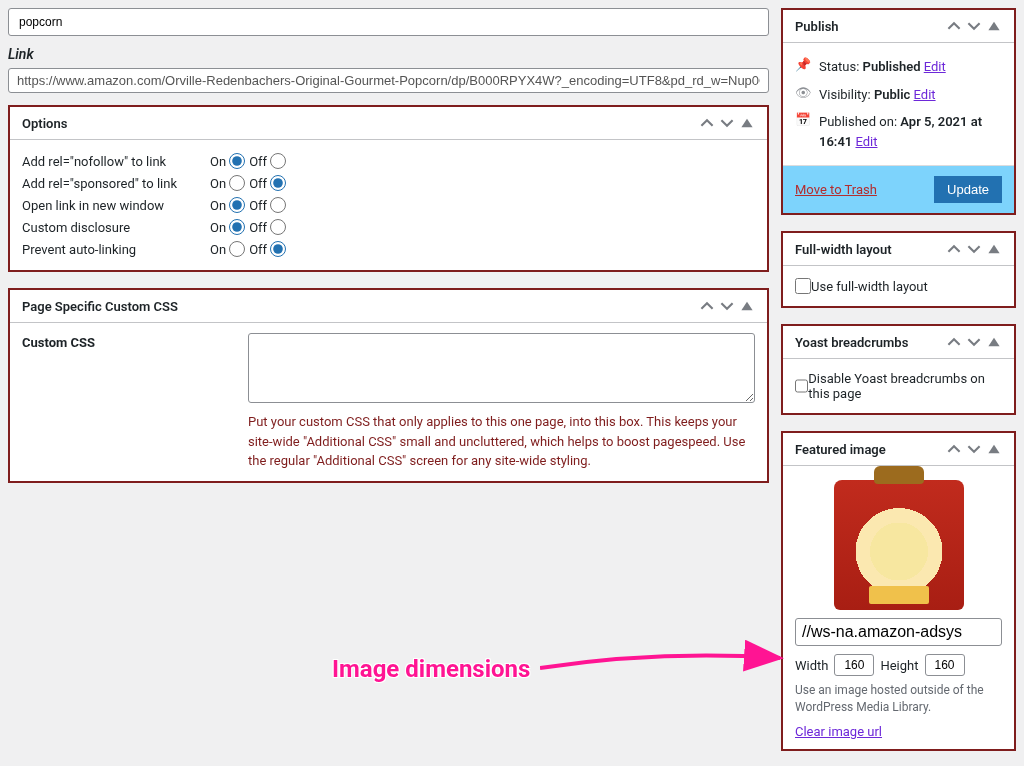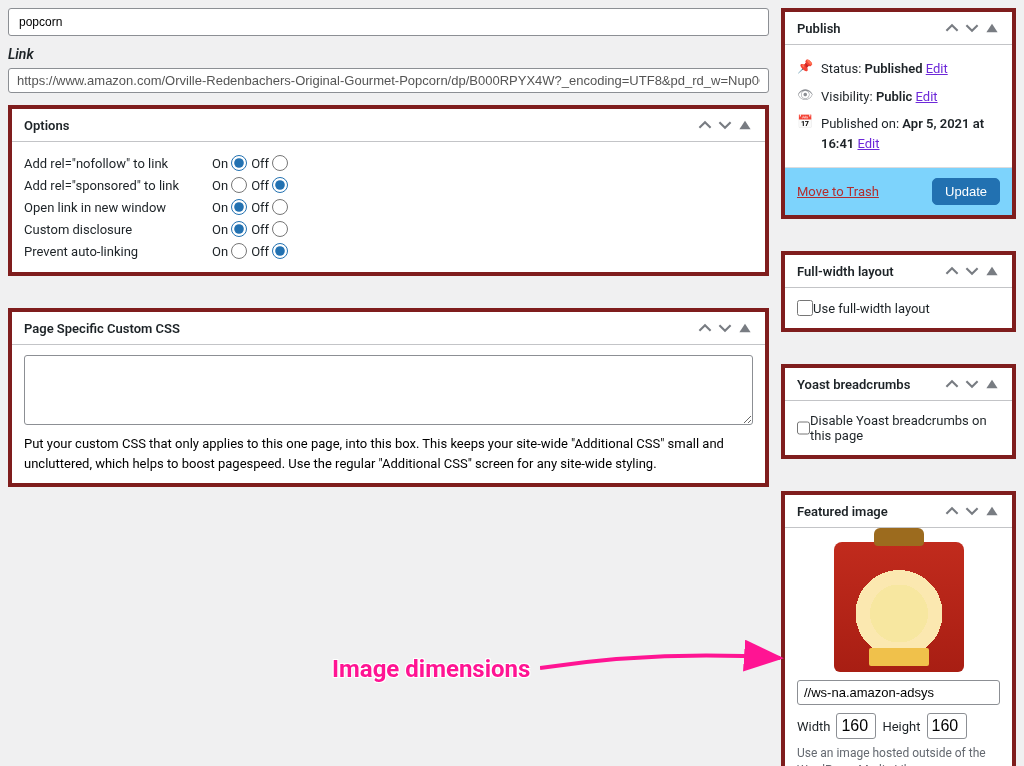--- a/index.html
+++ b/index.html
@@ -1,54 +1,54 @@
 <!DOCTYPE html>
 <html><head>
 <meta charset="utf-8">
 <style>
 * { box-sizing: border-box; margin: 0; padding: 0; }
 body { font-family: -apple-system, BlinkMacSystemFont, "Segoe UI", Roboto, sans-serif; font-size: 13px; color: #1d2327; background: #f0f0f1; padding: 8px; }
 .wrap { display: flex; gap: 12px; }
 .main { flex: 1; min-width: 0; }
 .side { width: 235px; flex-shrink: 0; }
 .title-input { width: 100%; font-size: 12px; padding: 6px 10px; border: 1px solid #8c8f94; border-radius: 3px; background: #fff; margin-bottom: 10px; }
-.box { background: #fff; border: 4px solid #7f1d1d; margin-bottom: 32px; }
+.box { background: #fff; border: 2px solid #7f1d1d; margin-bottom: 16px; }
 .box-header { display: flex; align-items: center; justify-content: space-between; padding: 8px 12px; border-bottom: 1px solid #c3c4c7; font-weight: 600; }
 .box-header .title { flex: 1; }
 .box-controls { display: flex; gap: 4px; align-items: center; }
 .chev { width: 16px; height: 16px; display: inline-flex; align-items: center; justify-content: center; color: #787c82; cursor: pointer; }
 .box-body { padding: 10px 12px; }
 .link-label { font-weight: 600; margin-bottom: 6px; font-size: 14px; font-style: italic; }
 .link-input { width: 100%; padding: 4px 8px; border: 1px solid #8c8f94; border-radius: 3px; font-size: 13px; margin-bottom: 12px; color: #555; }
 .opt-row { display: flex; align-items: center; gap: 8px; padding: 3px 0; }
 .opt-label { width: 180px; }
 .radio-group { display: flex; align-items: center; gap: 4px; }
 .radio-group label { display: flex; align-items: center; gap: 3px; }
 .radio-group input[type=radio] { width: 16px; height: 16px; accent-color: #2271b1; }
 .css-row { display: flex; gap: 16px; }
 .css-label-col { width: 210px; font-weight: 400; padding-top: 2px; }
 .css-input-col { flex: 1; }
 textarea.custom-css { width: 100%; height: 70px; border: 1px solid #8c8f94; border-radius: 3px; resize: both; padding: 4px; font-family: monospace; }
-.css-help { margin-top: 6px; color: #000000; line-height: 1.5; }
+.css-help { margin-top: 6px; color: #7f1d1d; line-height: 1.5; }
 .pub-line { display: flex; align-items: flex-start; gap: 8px; padding: 4px 0; }
 .pub-icon { width: 16px; color: #8c8f94; flex-shrink: 0; text-align: center; }
 .pub-text { flex: 1; line-height: 1.5; }
 .pub-text b { font-weight: 600; }
 a.link { color: #6d28d9; text-decoration: underline; cursor: pointer; }
 a.link-red { color: #b32d2e; text-decoration: underline; cursor: pointer; }
 .pub-footer { display: flex; justify-content: space-between; align-items: center; padding: 10px 12px; background: #7dd3fc; border-top: 1px solid #dcdcde; }
-.btn-primary { background: #2271b1; color: #fff; border: 1px solid #2271b1; border-radius: 5px; padding: 5px 12px; font-size: 13px; cursor: pointer; }
+.btn-primary { background: #2271b1; color: #fff; border: 1px solid #2271b1; border-radius: 0; padding: 5px 12px; font-size: 13px; cursor: pointer; }
 .check-row { display: flex; align-items: center; padding: 2px 0; }
 .check-row input[type=checkbox] { width: 16px; height: 16px; }
 .fi-img { width: 130px; height: 130px; margin: 4px auto 8px; display: block; background: radial-gradient(circle at 50% 55%, #f7e7a0 0 30%, #fbe8b0 30% 45%, transparent 45%), linear-gradient(#c12b1d, #a81e13); border-radius: 8px 8px 6px 6px; position: relative; }
 .fi-img::before { content: ""; position: absolute; top: -14px; left: 50%; transform: translateX(-50%); width: 50px; height: 18px; background: #9c6b1e; border-radius: 6px 6px 4px 4px; }
 .fi-img::after { content: ""; position: absolute; bottom: 6px; left: 50%; transform: translateX(-50%); width: 60px; height: 18px; background: #f0c14b; border-radius: 2px; }
-.fi-url-input { width: 100%; border: 1px solid #8c8f94; border-radius: 3px; padding: 4px 6px; font-size: 13px; margin-bottom: 8px; }
+.fi-url-input { width: 100%; border: 1px solid #8c8f94; border-radius: 3px; padding: 4px 6px; font-size: 16px; margin-bottom: 8px; }
 .dim-row { display: flex; align-items: center; gap: 6px; margin-bottom: 6px; }
-.dim-row input { width: 40px; border: 1px solid #8c8f94; border-radius: 3px; padding: 3px 4px; font-size: 16px; }
+.dim-row input { width: 40px; border: 1px solid #8c8f94; border-radius: 3px; padding: 3px 4px; text-align: center; font-size: 12px; }
 .fi-help { color: #646970; font-size: 12px; line-height: 1.4; margin-bottom: 8px; }
 .annot { position: fixed; pointer-events: none; }
 .annot-text { font-size: 24px; font-weight: 700; color: #ff1493; text-shadow: -1px -1px 0 #fff, 1px -1px 0 #fff, -1px 1px 0 #fff, 1px 1px 0 #fff; }
 svg.chevsvg { width: 14px; height: 14px; }
 </style>
 </head>
 <body>
 
 <div class="wrap">
   <div class="main">
@@ -163,20 +163,21 @@
             </span>
           <span class="chev">
               <svg class="chevsvg" viewBox="0 0 10 10">
                 <path d="M5 2l4 6H1z" fill="currentColor"></path>
               </svg>
             </span>
         </div>
       </div>
       <div class="box-body">
         <div class="css-row">
+          <div class="css-label-col"><b>Custom CSS</b></div>
           <div class="css-input-col">
             <textarea class="custom-css" style=""></textarea>
             <div class="css-help">Put your custom CSS that only applies to this one page, into this box. This keeps your site-wide "Additional CSS" small and uncluttered, which helps to boost pagespeed. Use the regular "Additional CSS" screen for any site-wide styling.</div>
           </div>
         </div>
       </div>
     </div>
   </div>
 
   <div class="side">

